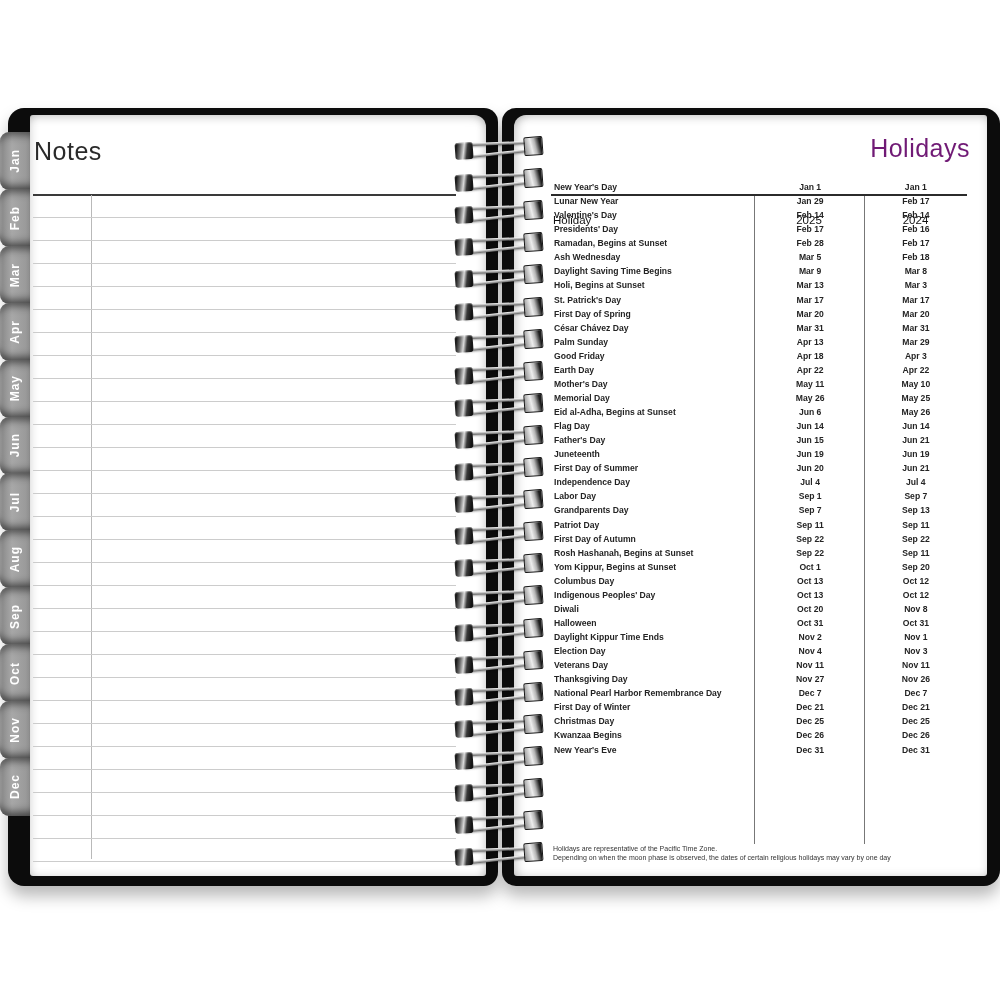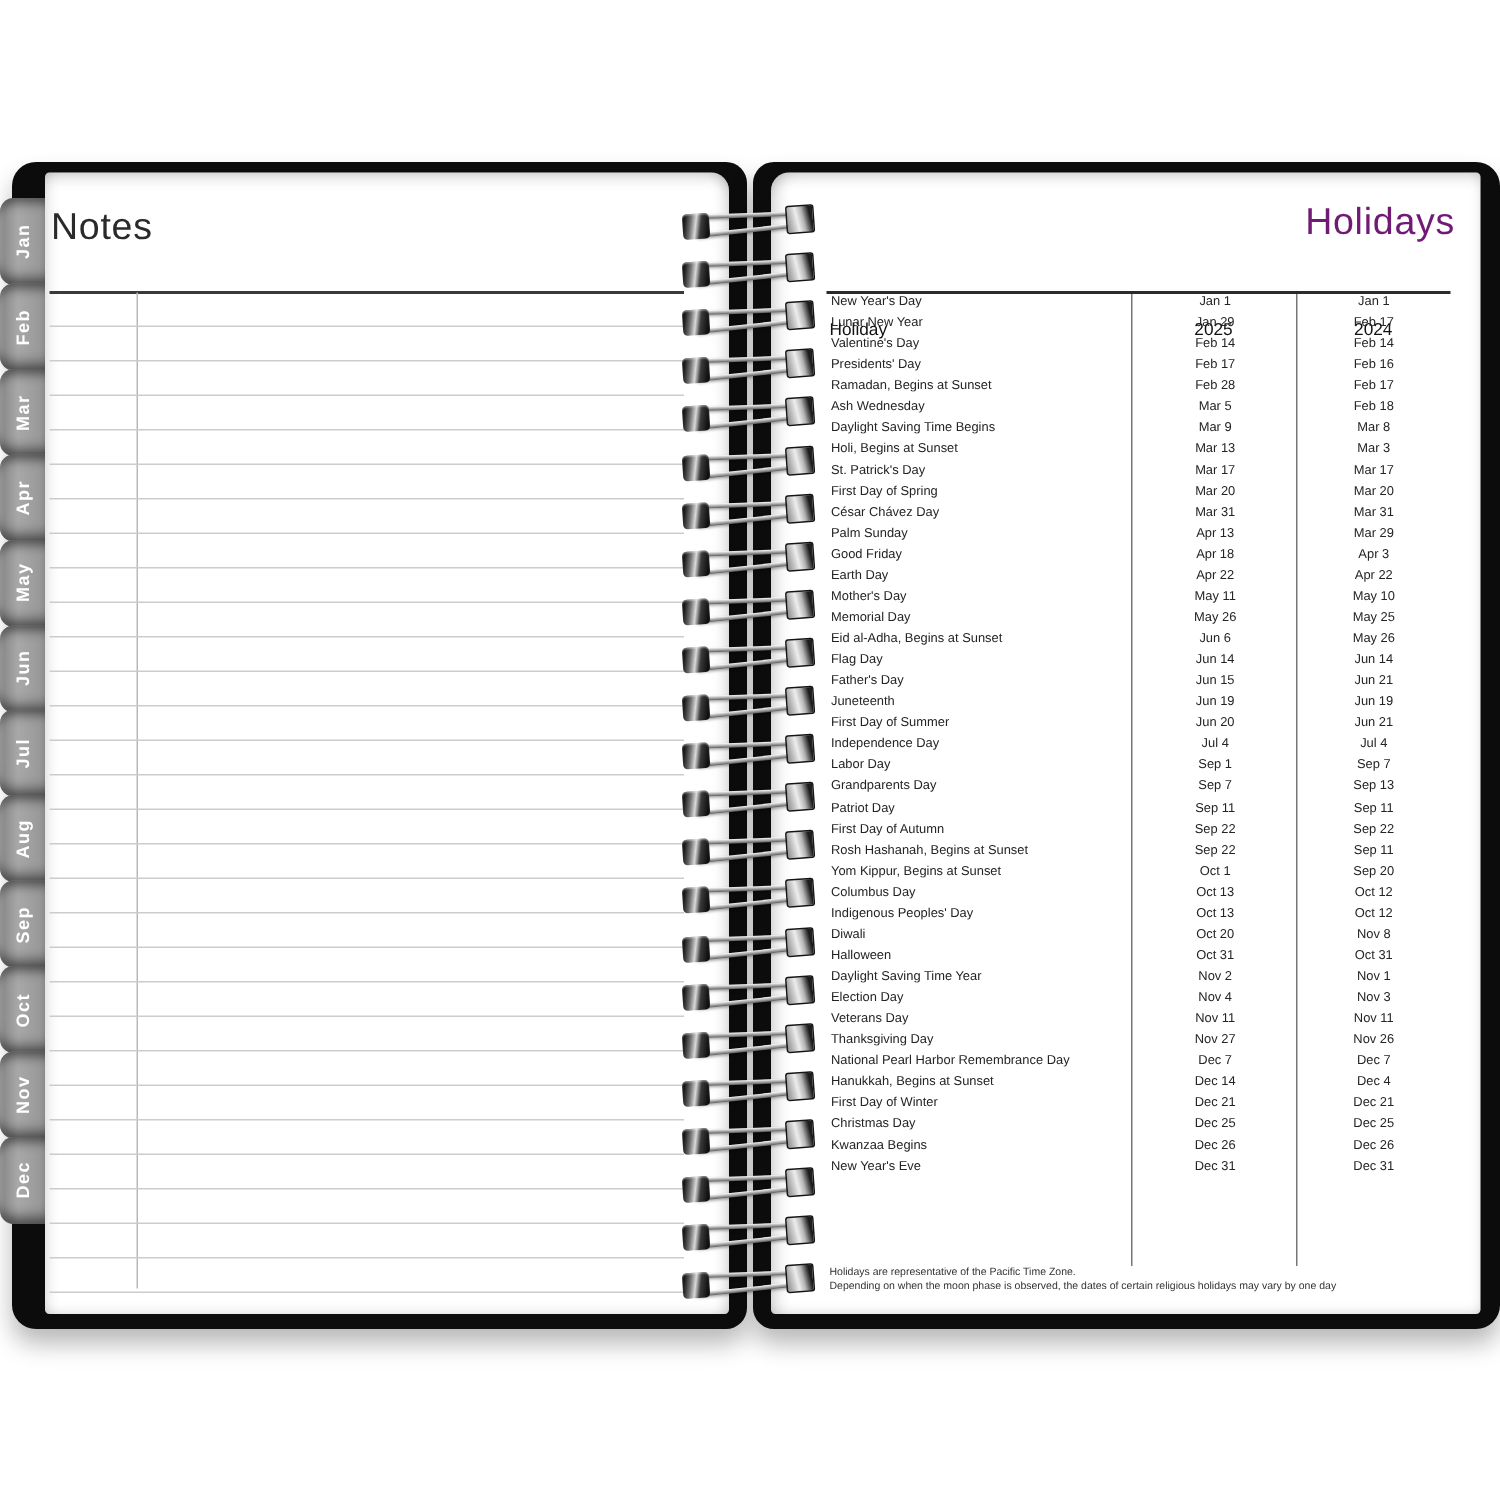--- a/index.html
+++ b/index.html
@@ -35,21 +35,21 @@
 
   
   .holidays-title{position:absolute;right:17px;top:19px;font-size:25px;color:#701a75;letter-spacing:.5px;}
   .h-head{position:absolute;top:63px;font-size:11.5px;color:#111111;margin-top:36px;}
   .h-head-name{left:39px;}
   .h-head-y1{left:240px;width:110px;text-align:center;}
   .h-head-y2{left:350px;width:103px;text-align:center;}
   .head-rule{position:absolute;left:37px;top:79px;width:416px;height:2px;background:#2b2b2b;}
   .col-sep{position:absolute;top:81px;width:1px;height:648px;background:#777777;}
   .sep1{left:240px;} .sep2{left:350px;}
-  .t-rows{position:absolute;left:37px;top:78px;width:416px;}
+  .t-rows{position:absolute;left:37px;top:65px;width:416px;font-weight:bold;}
   .t-row{height:14.07px;display:flex;align-items:center;font-size:8.6px;color:#242424;}
   .c-name{width:203px;padding-left:3px;white-space:nowrap;overflow:hidden;}
   .c-d1{width:110px;text-align:center;}
   .c-d2{width:103px;text-align:center;}
   .footnote{position:absolute;left:39px;font-size:7px;color:#333333;white-space:nowrap;}
   .fn1{top:730px;} .fn2{top:739px;}
 
   
   .coil{position:absolute;left:455px;width:88px;height:24px;transform:rotate(-4deg);z-index:6;}
   .wire{position:absolute;left:9px;right:9px;height:3px;border-radius:2px;
@@ -310,21 +310,21 @@
           <span class="c-name">Diwali</span>
           <span class="c-d1">Oct 20</span>
           <span class="c-d2">Nov 8</span>
         </div>
         <div class="t-row">
           <span class="c-name">Halloween</span>
           <span class="c-d1">Oct 31</span>
           <span class="c-d2">Oct 31</span>
         </div>
         <div class="t-row">
-          <span class="c-name">Daylight Saving Time Year</span>
+          <span class="c-name">Daylight Kippur Time Ends</span>
           <span class="c-d1">Nov 2</span>
           <span class="c-d2">Nov 1</span>
         </div>
         <div class="t-row">
           <span class="c-name">Election Day</span>
           <span class="c-d1">Nov 4</span>
           <span class="c-d2">Nov 3</span>
         </div>
         <div class="t-row">
           <span class="c-name">Veterans Day</span>
@@ -335,25 +335,20 @@
           <span class="c-name">Thanksgiving Day</span>
           <span class="c-d1">Nov 27</span>
           <span class="c-d2">Nov 26</span>
         </div>
         <div class="t-row">
           <span class="c-name">National Pearl Harbor Remembrance Day</span>
           <span class="c-d1">Dec 7</span>
           <span class="c-d2">Dec 7</span>
         </div>
         <div class="t-row">
-          <span class="c-name">Hanukkah, Begins at Sunset</span>
-          <span class="c-d1">Dec 14</span>
-          <span class="c-d2">Dec 4</span>
-        </div>
-        <div class="t-row">
           <span class="c-name">First Day of Winter</span>
           <span class="c-d1">Dec 21</span>
           <span class="c-d2">Dec 21</span>
         </div>
         <div class="t-row">
           <span class="c-name">Christmas Day</span>
           <span class="c-d1">Dec 25</span>
           <span class="c-d2">Dec 25</span>
         </div>
         <div class="t-row">

